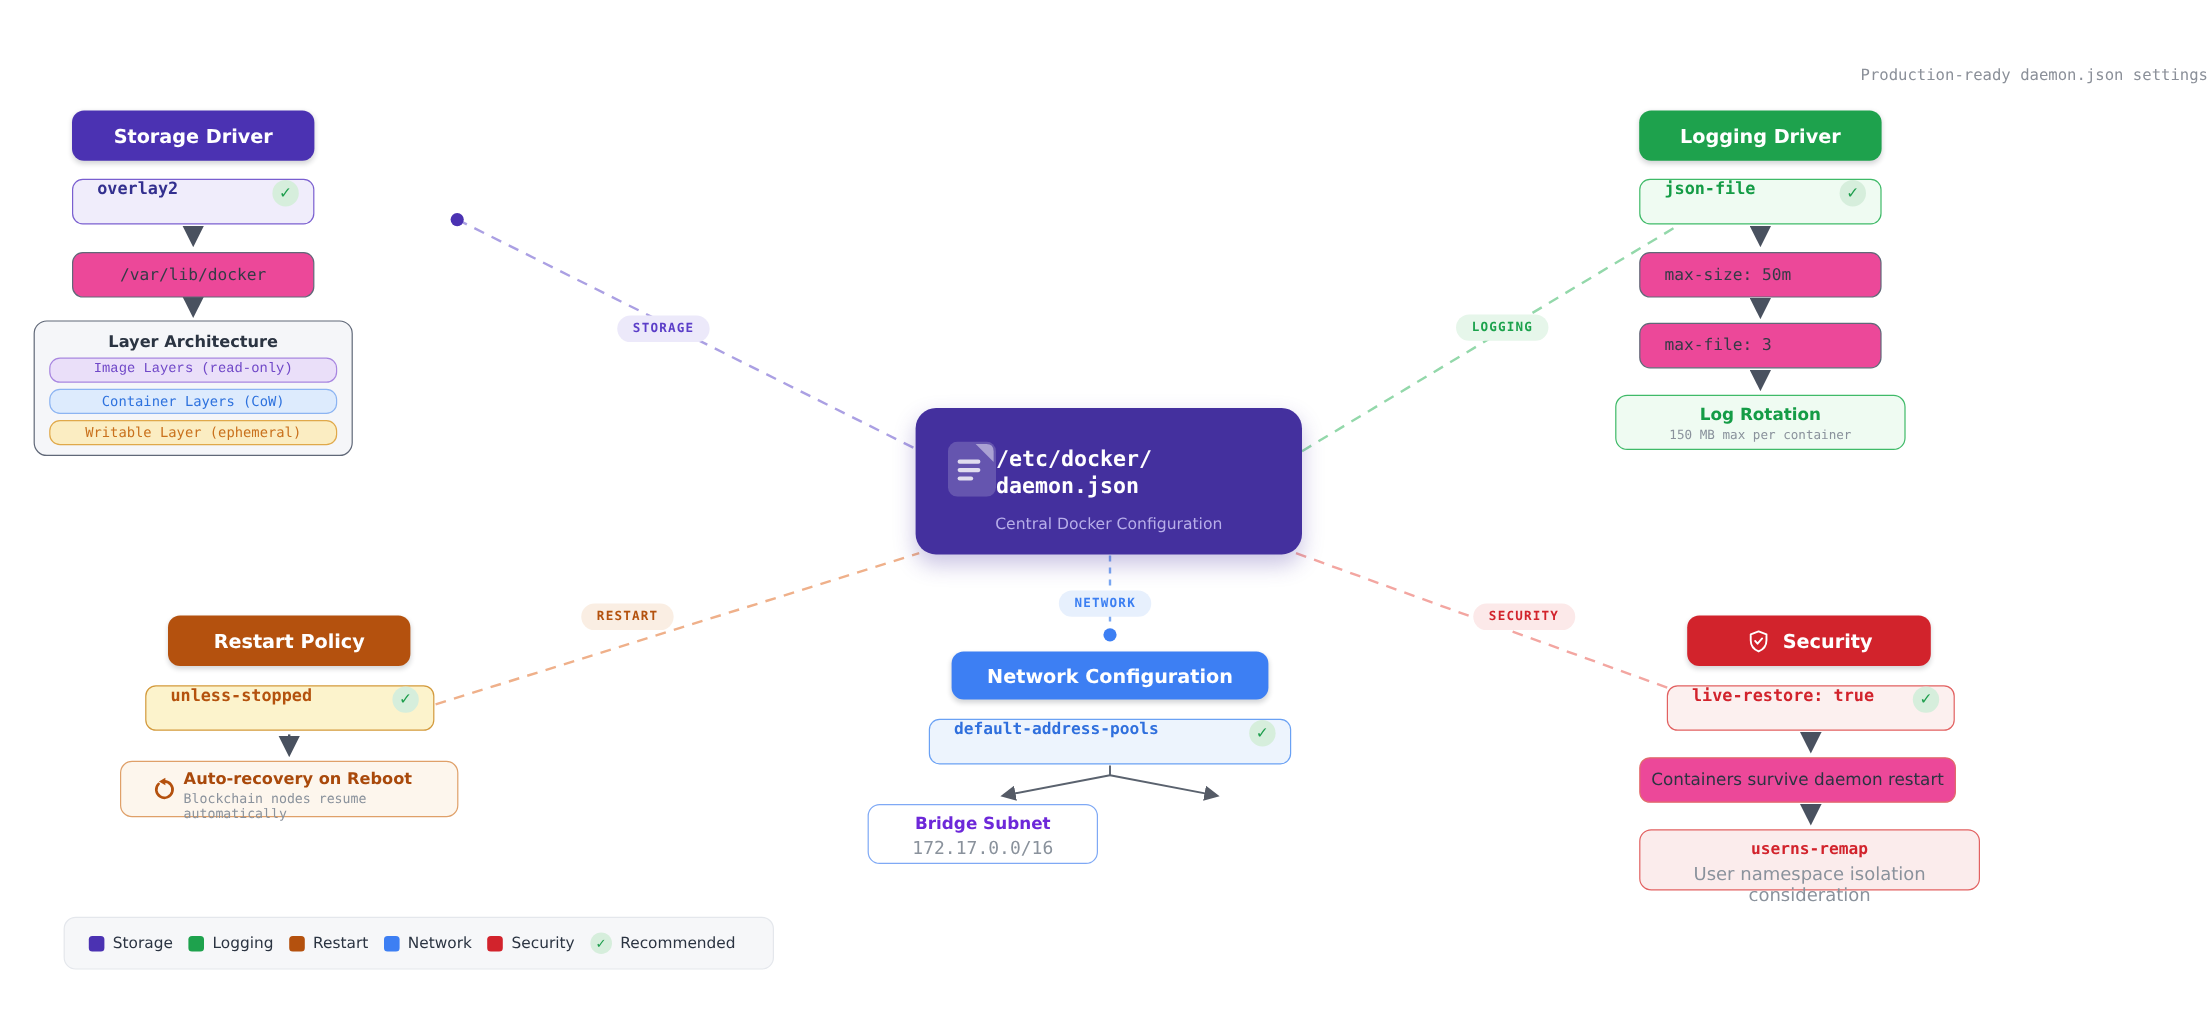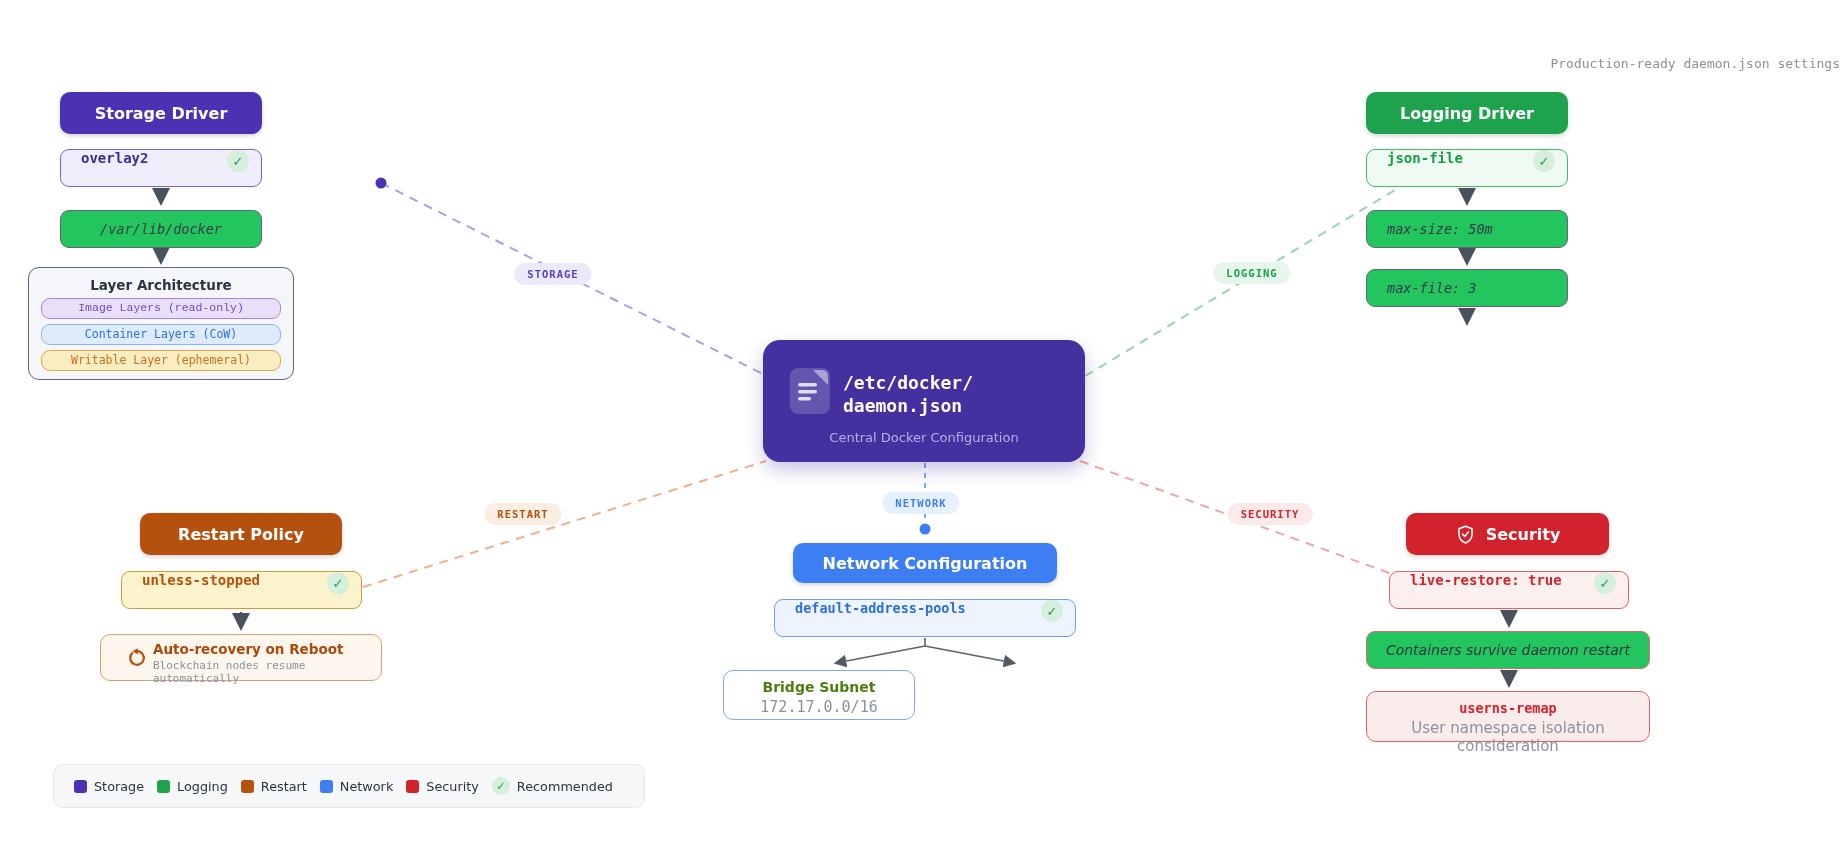--- a/index.html
+++ b/index.html
@@ -11,42 +11,42 @@
 
   .title{left:0;top:14px;width:1840px;text-align:center;font-size:26px;font-weight:700;color:#15181d;letter-spacing:.2px;}
   .subtitle{left:0;top:56px;width:1840px;text-align:right;font-size:13px;color:#8b9099;
             font-family:"DejaVu Sans Mono","Liberation Mono",monospace;}
 
   .hdr{display:flex;align-items:center;justify-content:center;gap:10px;border-radius:10px;
        color:#fff;font-weight:700;font-size:16px;box-shadow:0 2px 4px rgba(20,25,40,.18);}
   .cfg{display:flex;justify-content:space-between;border-radius:9px;
        padding:0 12px 0 20px;font-size:14px;font-weight:700;
        font-family:"DejaVu Sans Mono","Liberation Mono",monospace;}
-  .plain{display:flex;align-items:center;justify-content:center;border-radius:9px;background:#22c55e;
+  .plain{display:flex;align-items:center;justify-content:center;border-radius:9px;background:#ec4899;
          border:1.6px solid #606878;font-size:13.5px;color:#343b46;
-         font-family:"DejaVu Sans Mono","Liberation Mono",monospace;font-style:italic;}
+         font-family:"DejaVu Sans Mono","Liberation Mono",monospace;}
   .plain.left{justify-content:flex-start;padding-left:20px;}
 
   .check{width:22px;height:22px;border-radius:50%;background:#d6eedc;display:flex;align-items:center;
          justify-content:center;flex:none;}
   .check span{color:#1e9e4d;font-size:13px;font-weight:700;font-family:"DejaVu Sans","Liberation Sans",sans-serif;}
   .check.sm{width:18px;height:18px;}
   .check.sm span{font-size:11px;}
 
   .panel{background:#f5f6f9;border:1.6px solid #606878;border-radius:11px;}
   .panel-title{text-align:center;font-size:13.5px;font-weight:700;color:#2b3442;margin-top:9px;}
   .lpill{width:238px;height:19px;margin:5px auto 0;border-radius:9px;text-align:center;line-height:18px;
          font-size:11.5px;font-family:"DejaVu Sans Mono","Liberation Mono",monospace;}
   .lp-purple{background:#eadff9;border:1px solid #a886e0;color:#7048c8;font-family:Liberation Mono, monospace;}
   .lp-blue{background:#ddebfd;border:1px solid #8cb4f2;color:#2e72de;}
   .lp-orange{background:#fbedc2;border:1px solid #e0a94a;color:#c9711d;}
 
   .center-box{background:#44309e;border-radius:17px;box-shadow:0 8px 18px rgba(68,48,158,.28);
               display:flex;flex-direction:column;}
-  .center-row{display:flex;align-items:flex-start;gap:13px;margin:28px 0 0 27px;}
+  .center-row{display:flex;align-items:flex-start;margin:28px 0 0 27px;}
   .center-path{color:#ffffff;font-weight:700;font-size:18px;line-height:23px;margin-top:3px;}
   .center-caption{text-align:center;color:#b7aee9;font-size:13px;margin-top:13px;}
 
   .edge-pill{transform:translate(-50%,-50%);padding:5px 13px;border-radius:12px;font-size:10.5px;
              font-weight:700;letter-spacing:1px;font-family:"DejaVu Sans Mono","Liberation Mono",monospace;
              white-space:nowrap;}
   .ep-storage{background:#ece9fa;color:#5b3ec8;}
   .ep-logging{background:#e6f6ea;color:#1ca24c;}
   .ep-restart{background:#faeee3;color:#b4520e;}
   .ep-network{background:#e7f0fd;color:#3c7ff2;}
@@ -137,20 +137,24 @@
     <span>Logging Driver</span>
   </div>
   <div class="abs cfg" style="left:1366px;top:149px;width:202px;height:38px;background:#effbf2;border:1.6px solid #3fba68;color:#149c46;">
     <span>json-file</span>
     <span class="check">
         <span>✓</span>
       </span>
   </div>
   <div class="abs plain left" style="left:1366px;top:210px;width:202px;height:38px;">max-size: 50m</div>
   <div class="abs plain left" style="left:1366px;top:269px;width:202px;height:38px;">max-file: 3</div>
+  <div class="abs sub-box" style="left:1346px;top:329px;width:242px;height:46px;background:#effbf2;border:1.6px solid #3fba68;">
+    <div class="t" style="color:#149c46;">Log Rotation</div>
+    <div class="c" style="font-size:10.5px;">150 MB max per container</div>
+  </div>
 
   <div class="abs center-box" style="left:763px;top:340px;width:322px;height:122px;">
     <div class="center-row">
       <svg width="40" height="46" viewBox="0 0 40 46">
         <rect x="0" y="0" width="40" height="46" rx="8" fill="#ffffff" opacity="0.18"></rect>
         <path d="M23 2 L38 17 L38 8 Q38 2 32 2 Z" fill="#ffffff" opacity="0.45"></path>
         <rect x="8" y="15" width="19" height="3.5" rx="1.75" fill="#ffffff" opacity="0.8"></rect>
         <rect x="8" y="22" width="19" height="3.5" rx="1.75" fill="#ffffff" opacity="0.8"></rect>
         <rect x="8" y="29" width="13" height="3.5" rx="1.75" fill="#ffffff" opacity="0.8"></rect>
       </svg>
@@ -183,38 +187,38 @@
     <div class="t">Auto-recovery on Reboot</div>
     <div class="c">Blockchain nodes resume automatically</div>
   </div>
   <div class="abs cfg" style="left:774px;top:599px;width:302px;height:38px;background:#edf4fd;border:1.6px solid #6aa1f4;color:#2f6fdd;font-size:13.5px;">
     <span>default-address-pools</span>
     <span class="check">
         <span>✓</span>
       </span>
   </div>
   <div class="abs sub-box" style="left:723px;top:670px;width:192px;height:50px;background:#ffffff;border:1.6px solid #7fa9f5;">
-    <div class="t" style="color:#4d7c0f;">Bridge Subnet</div>
+    <div class="t" style="color:#6d28d9;">Bridge Subnet</div>
     <div class="c">172.17.0.0/16</div>
   </div>
 
   <div class="abs hdr" style="left:1406px;top:513px;width:203px;height:42px;background:#d2232c;">
     <svg width="21" height="23" viewBox="0 0 24 24">
       <path d="M12 2.5 L19.5 5.3 V11 C19.5 16.2 16 20 12 21.6 C8 20 4.5 16.2 4.5 11 V5.3 Z" fill="none" stroke="#ffffff" stroke-width="1.8" stroke-linejoin="round"></path>
       <path d="M8.7 11.6 L11 14.2 L15.4 9.2" fill="none" stroke="#ffffff" stroke-width="1.8" stroke-linecap="round" stroke-linejoin="round"></path>
     </svg>
     <span>Security</span>
   </div>
   <div class="abs cfg" style="left:1389px;top:571px;width:240px;height:38px;background:#fcf0ef;border:1.6px solid #e26161;color:#d2232c;">
     <span>live-restore: true</span>
     <span class="check">
         <span>✓</span>
       </span>
   </div>
-  <div class="abs plain" style="left:1366px;top:631px;width:284px;height:38px;border:1.6px solid #e16a6a;font-family:'DejaVu Sans','Liberation Sans',sans-serif;font-size:14px;color:#2b3442;">Containers survive daemon restart</div>
+  <div class="abs plain" style="left:1366px;top:631px;width:264px;height:38px;border:1.6px solid #e16a6a;font-family:'DejaVu Sans','Liberation Sans',sans-serif;font-size:14px;color:#2b3442;">Containers survive daemon restart</div>
   <div class="abs sub-box" style="left:1366px;top:691px;width:284px;height:51px;background:#fbecec;border:1.6px solid #e26161;">
     <div class="t mono" style="color:#d2232c;font-size:13.5px;">userns-remap</div>
     <div class="c" style="font-family:'DejaVu Sans','Liberation Sans',sans-serif;">User namespace isolation consideration</div>
   </div>
 
   <div class="abs edge-pill ep-storage" style="left:553px;top:274px;">STORAGE</div>
   <div class="abs edge-pill ep-logging" style="left:1252px;top:273px;">LOGGING</div>
   <div class="abs edge-pill ep-restart" style="left:523px;top:514px;">RESTART</div>
   <div class="abs edge-pill ep-network" style="left:921px;top:503px;">NETWORK</div>
   <div class="abs edge-pill ep-security" style="left:1270px;top:514px;">SECURITY</div>

